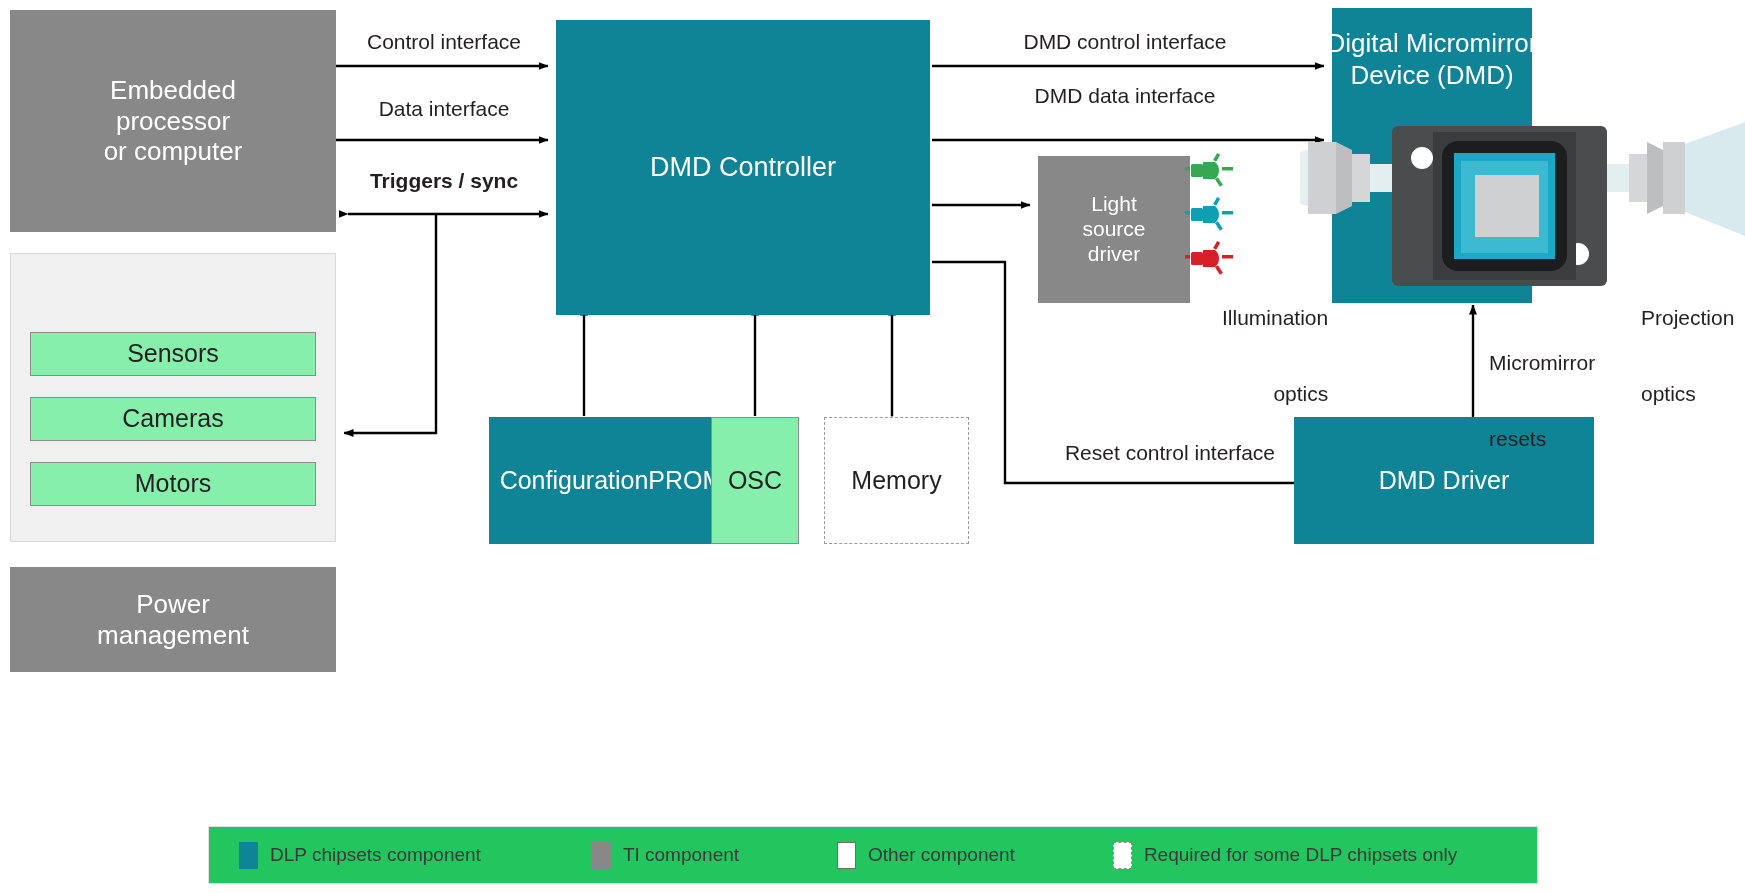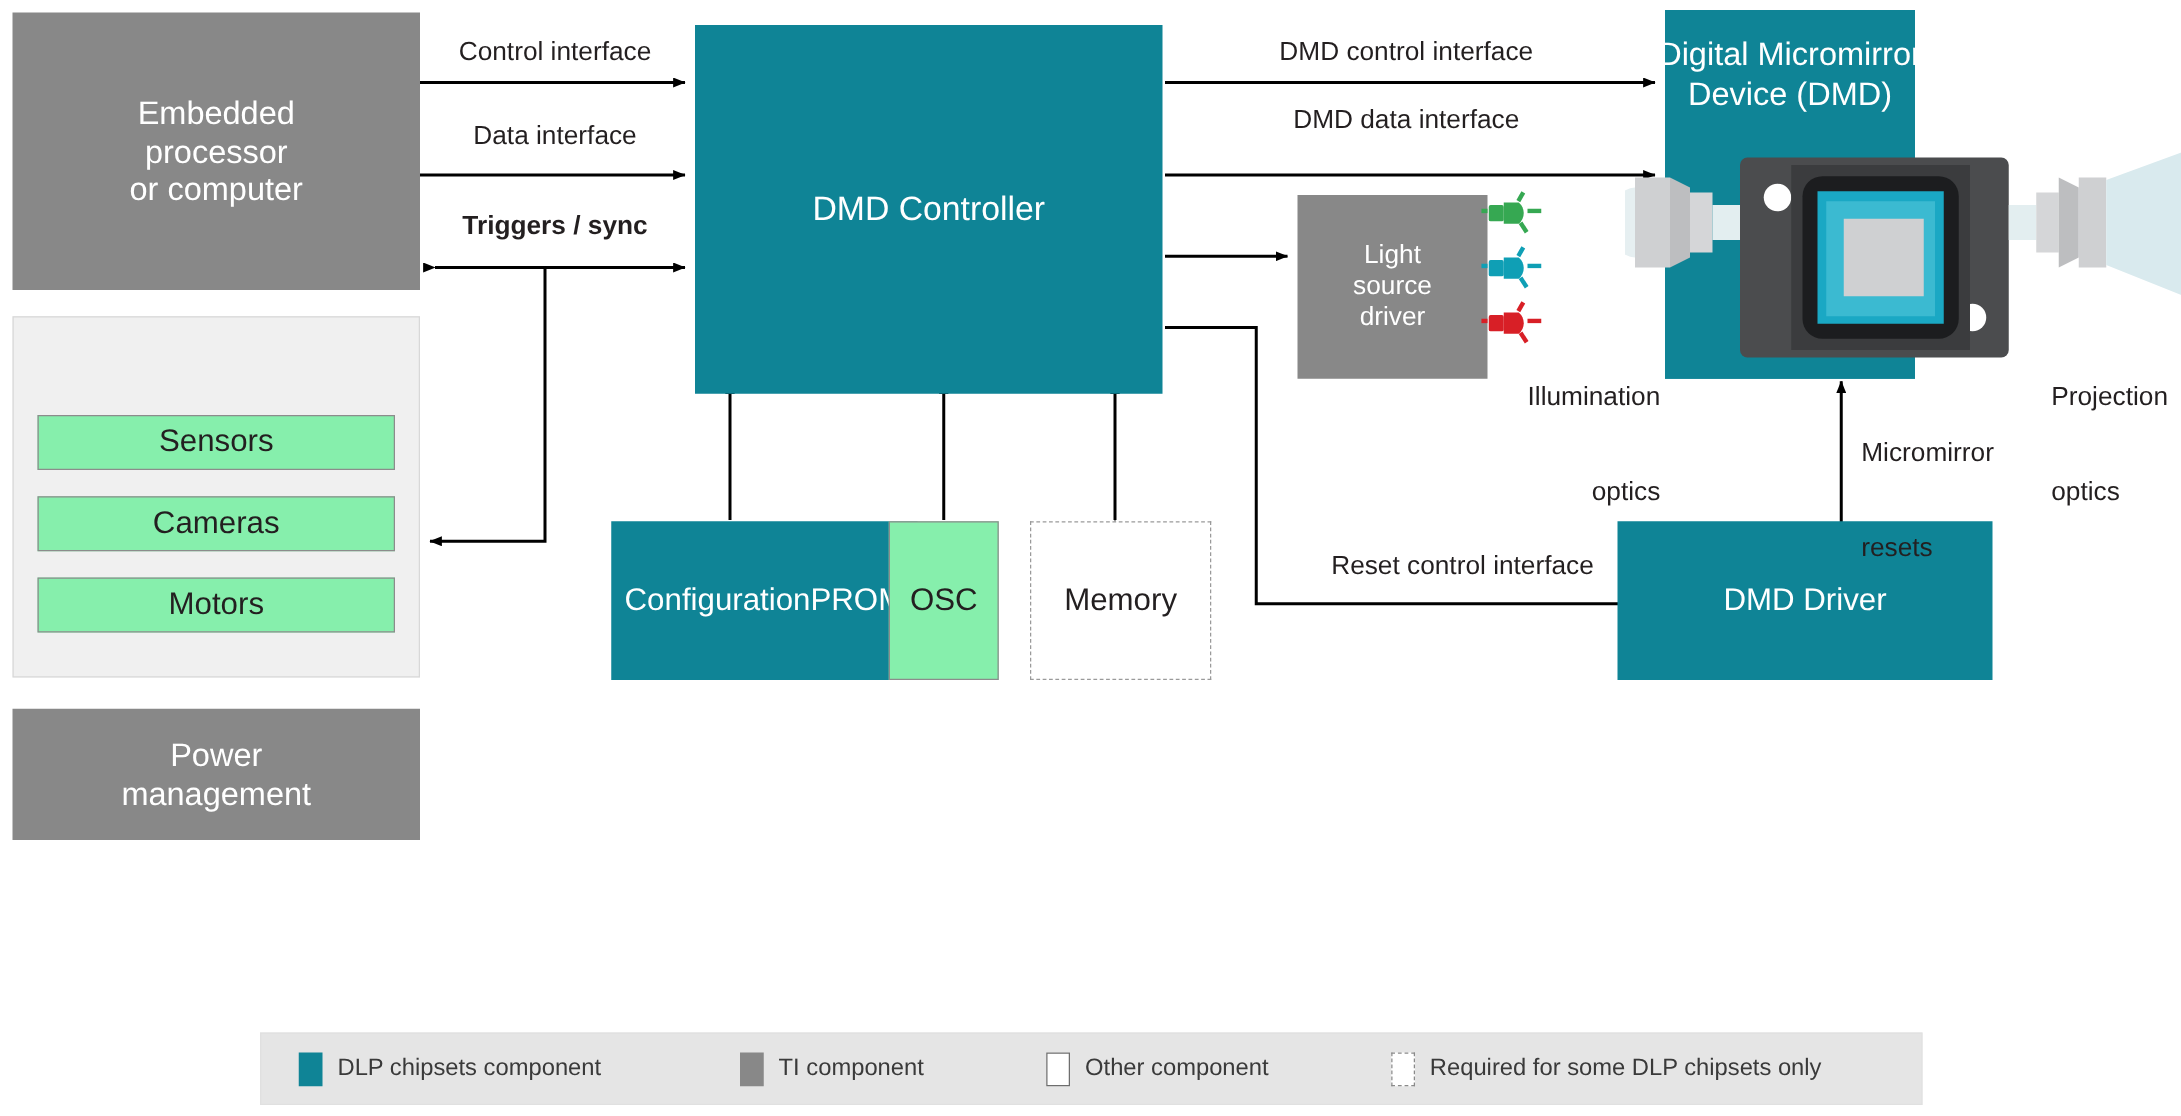--- a/index.html
+++ b/index.html
@@ -52,21 +52,21 @@
 
   
   #legend {
     position: absolute;
     left: 208px;
     top: 826px;
     width: 1330px;
     height: 58px;
     box-sizing: border-box;
     border: 1px solid #e0e0e0;
-    background: #e5e5e5;
+    background: #22c55e;
     display: flex;
     align-items: center;
   }
   .leg-item {
     display: flex;
     align-items: center;
     white-space: nowrap;
     font-size: 19px;
     color: #3a3a3a;
   }

